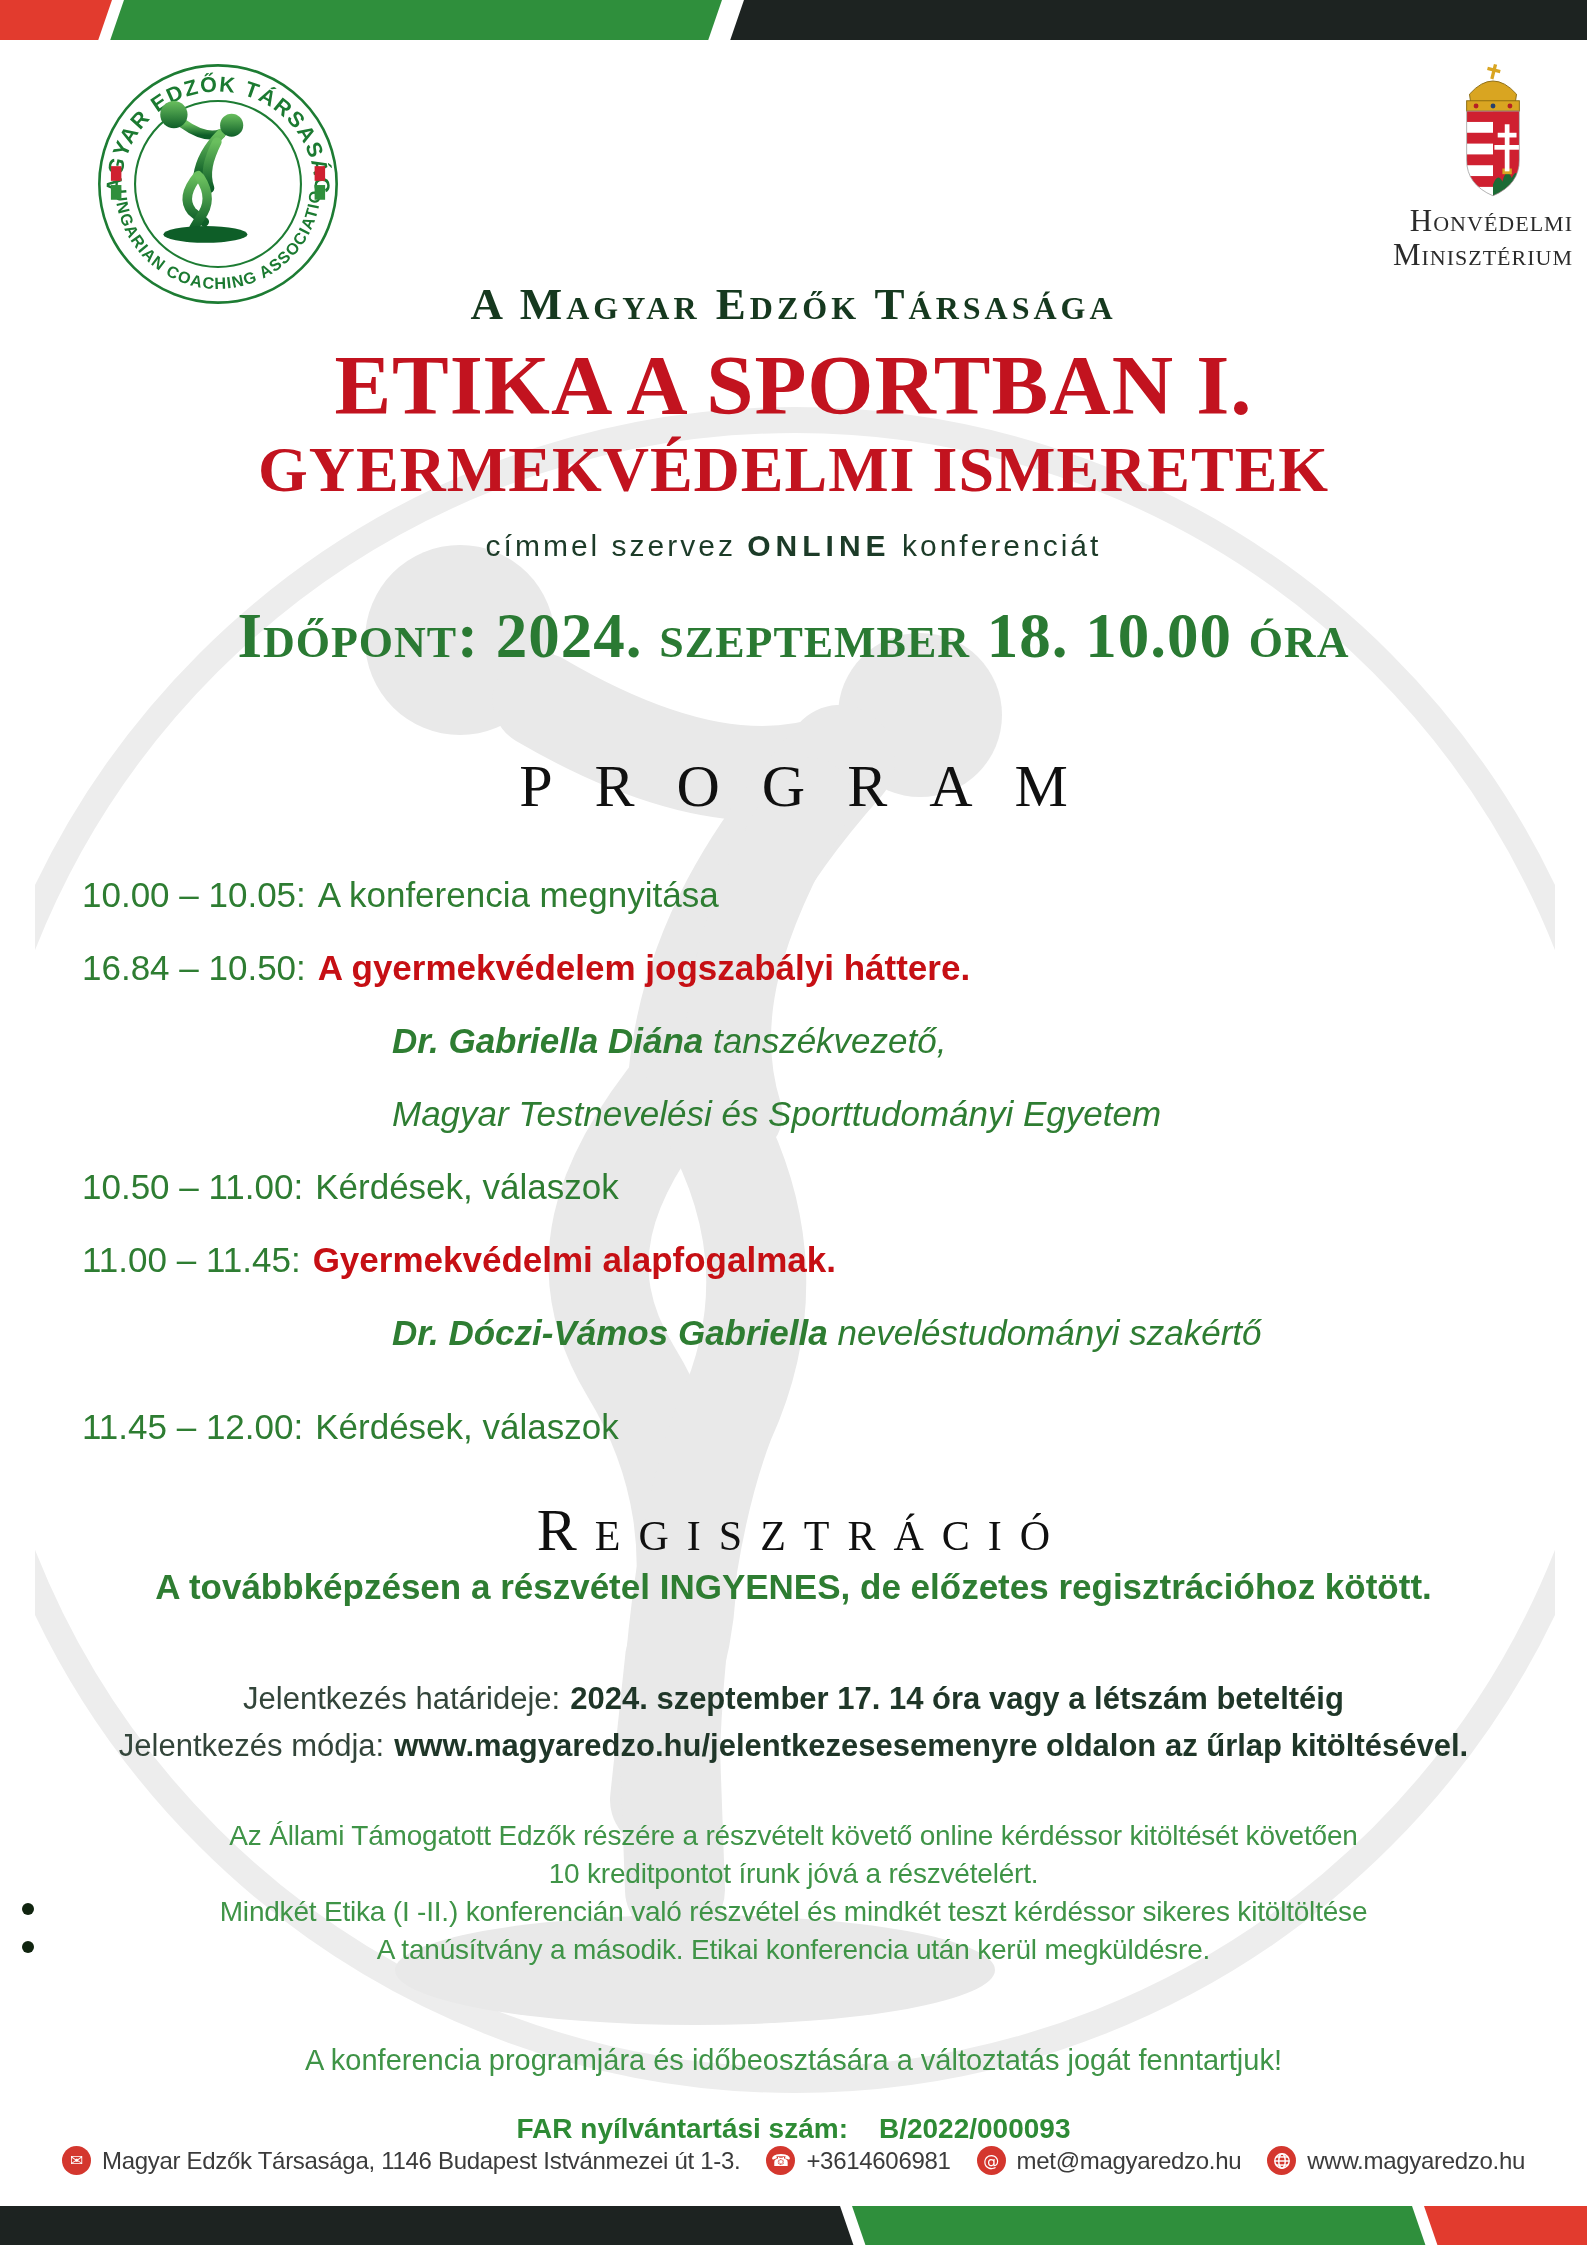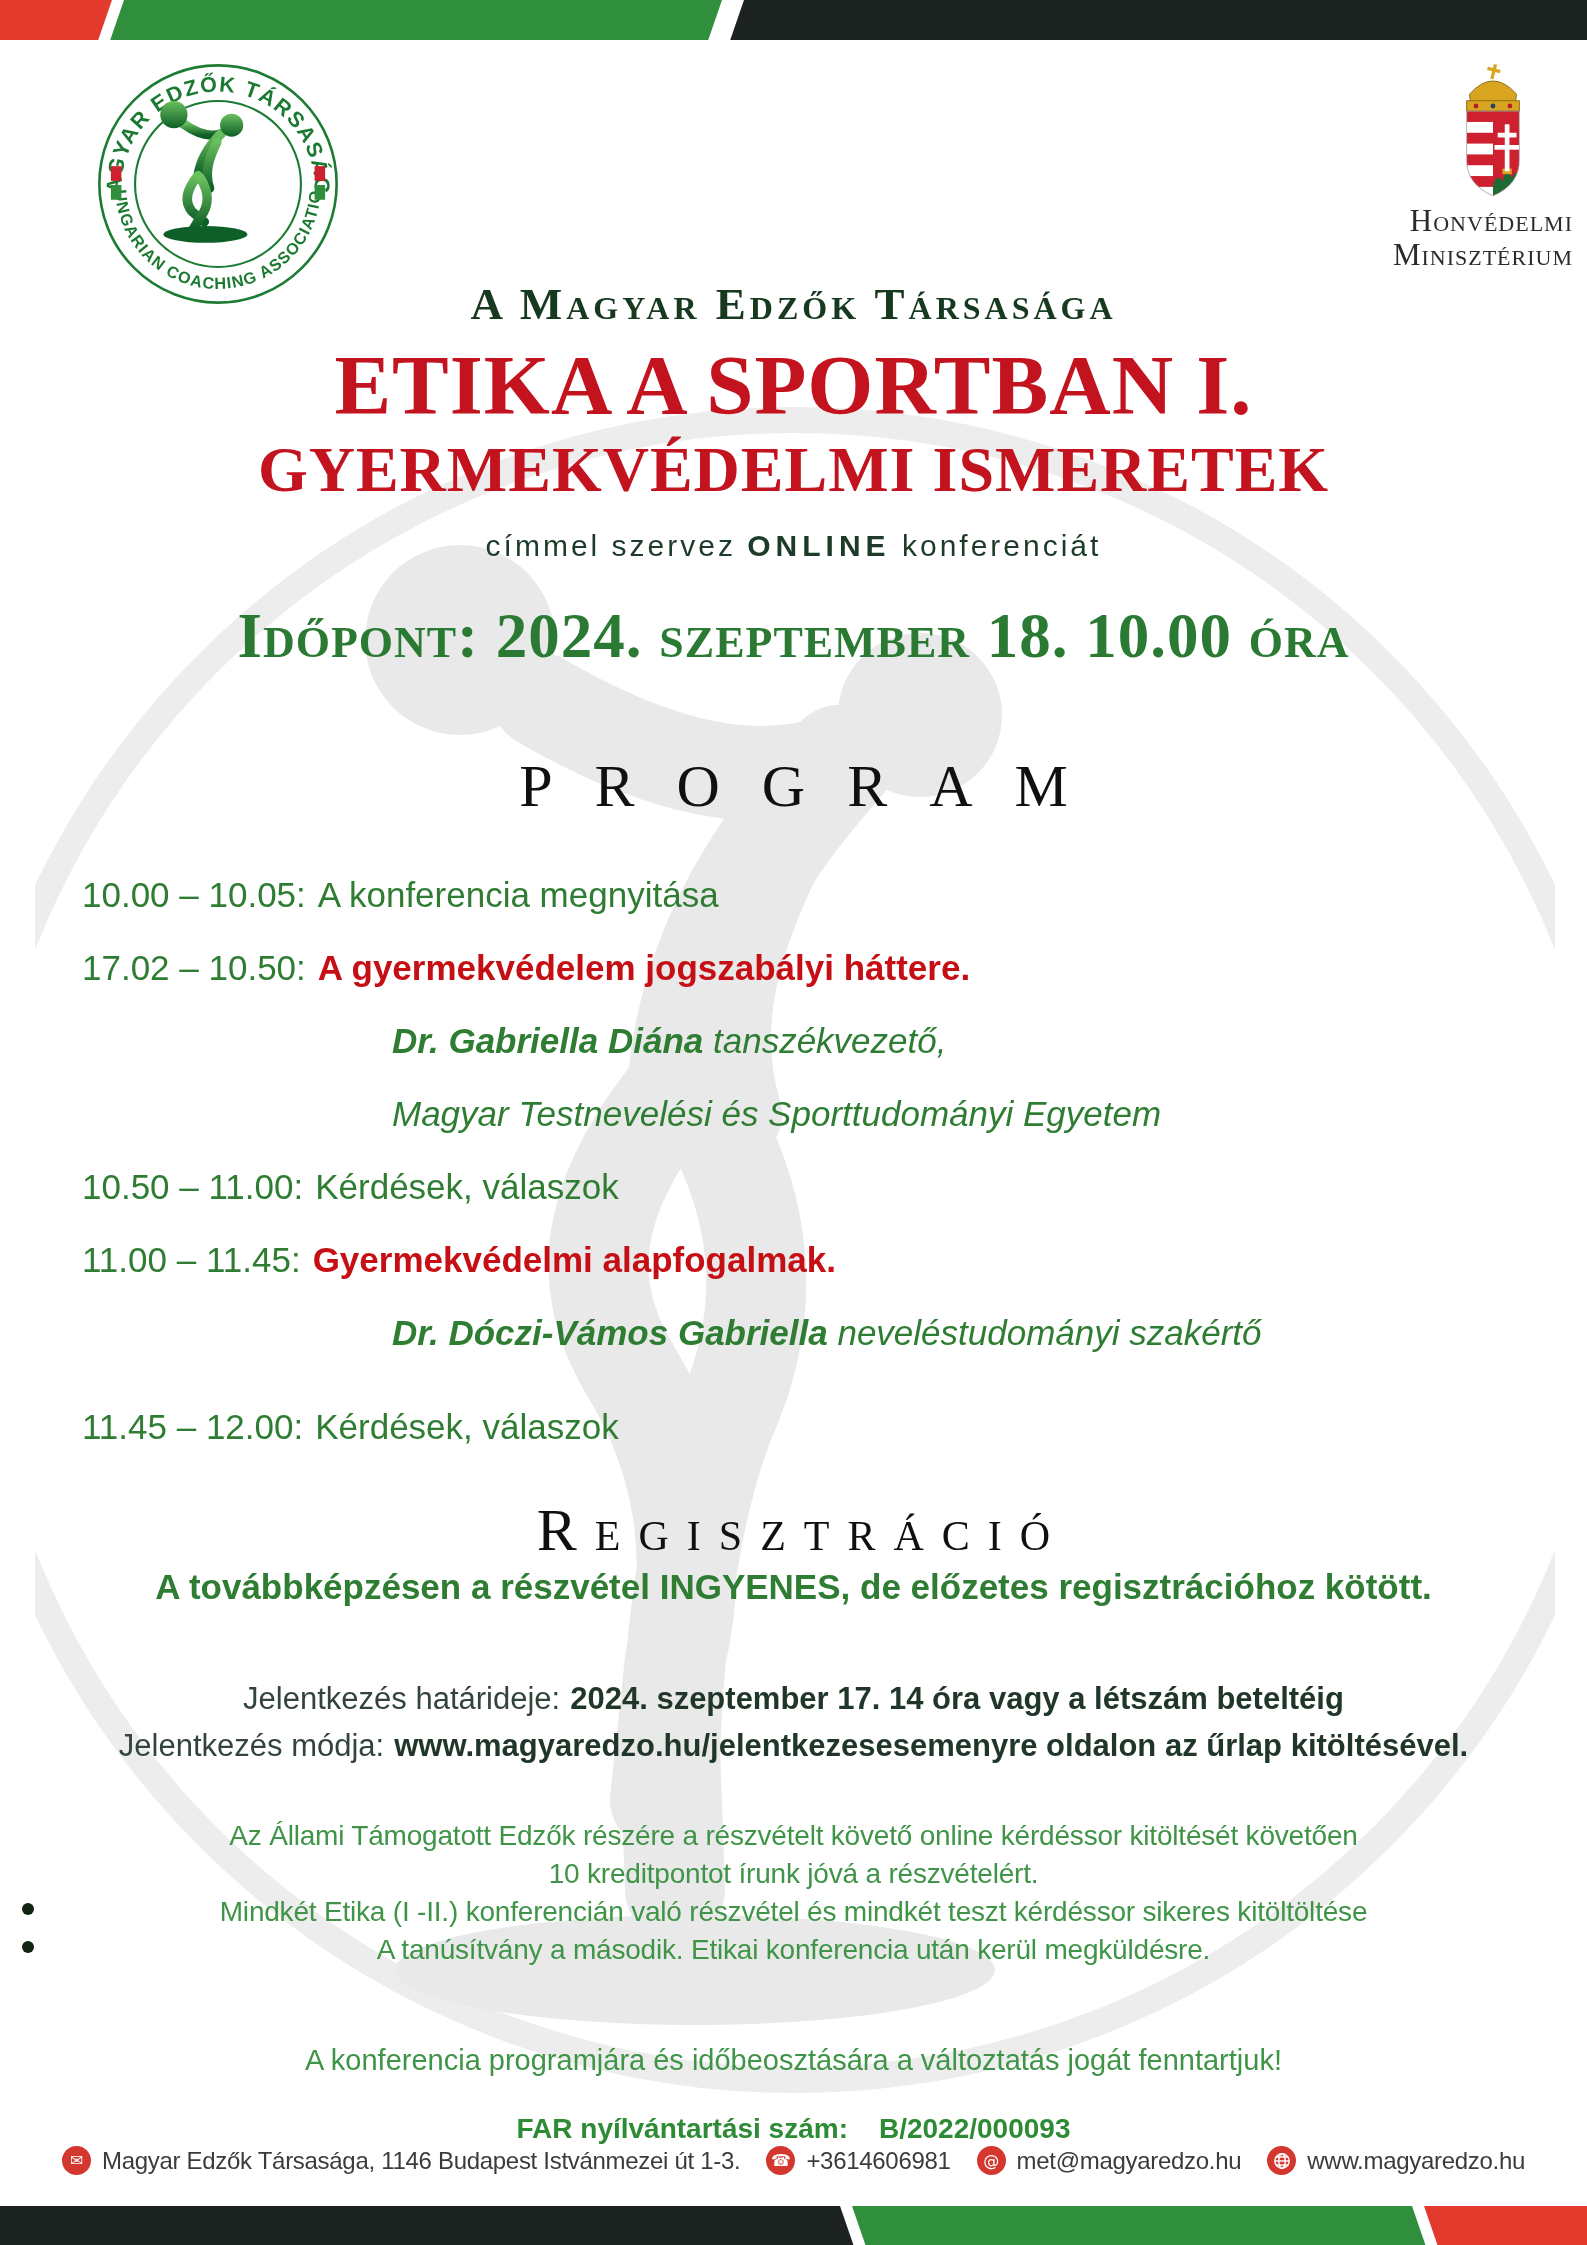--- a/index.html
+++ b/index.html
@@ -178,21 +178,21 @@
     <span>címmel szervez </span><span class="b">ONLINE</span><span> konferenciát</span>
   </div>
   <div class="abs center datetime">Időpont: 2024. szeptember 18. 10.00 óra</div>
 
   <div class="abs center prog-head">PROGRAM</div>
 
   <div class="prow r0">
     <span class="time">10.00 – 10.05:</span><span>A konferencia megnyitása</span>
   </div>
   <div class="prow r1">
-    <span class="time">17.02 – 10.50:</span><span class="redtxt">A gyermekvédelem jogszabályi háttere.</span>
+    <span class="time">16.84 – 10.50:</span><span class="redtxt">A gyermekvédelem jogszabályi háttere.</span>
   </div>
   <div class="prow speaker r2">
     <span class="name">Dr. Gabriella Diána</span><span> tanszékvezető,</span>
   </div>
   <div class="prow speaker r3">
     <span>Magyar Testnevelési és Sporttudományi Egyetem</span>
   </div>
   <div class="prow r4">
     <span class="time">10.50 – 11.00:</span><span>Kérdések, válaszok</span>
   </div>

